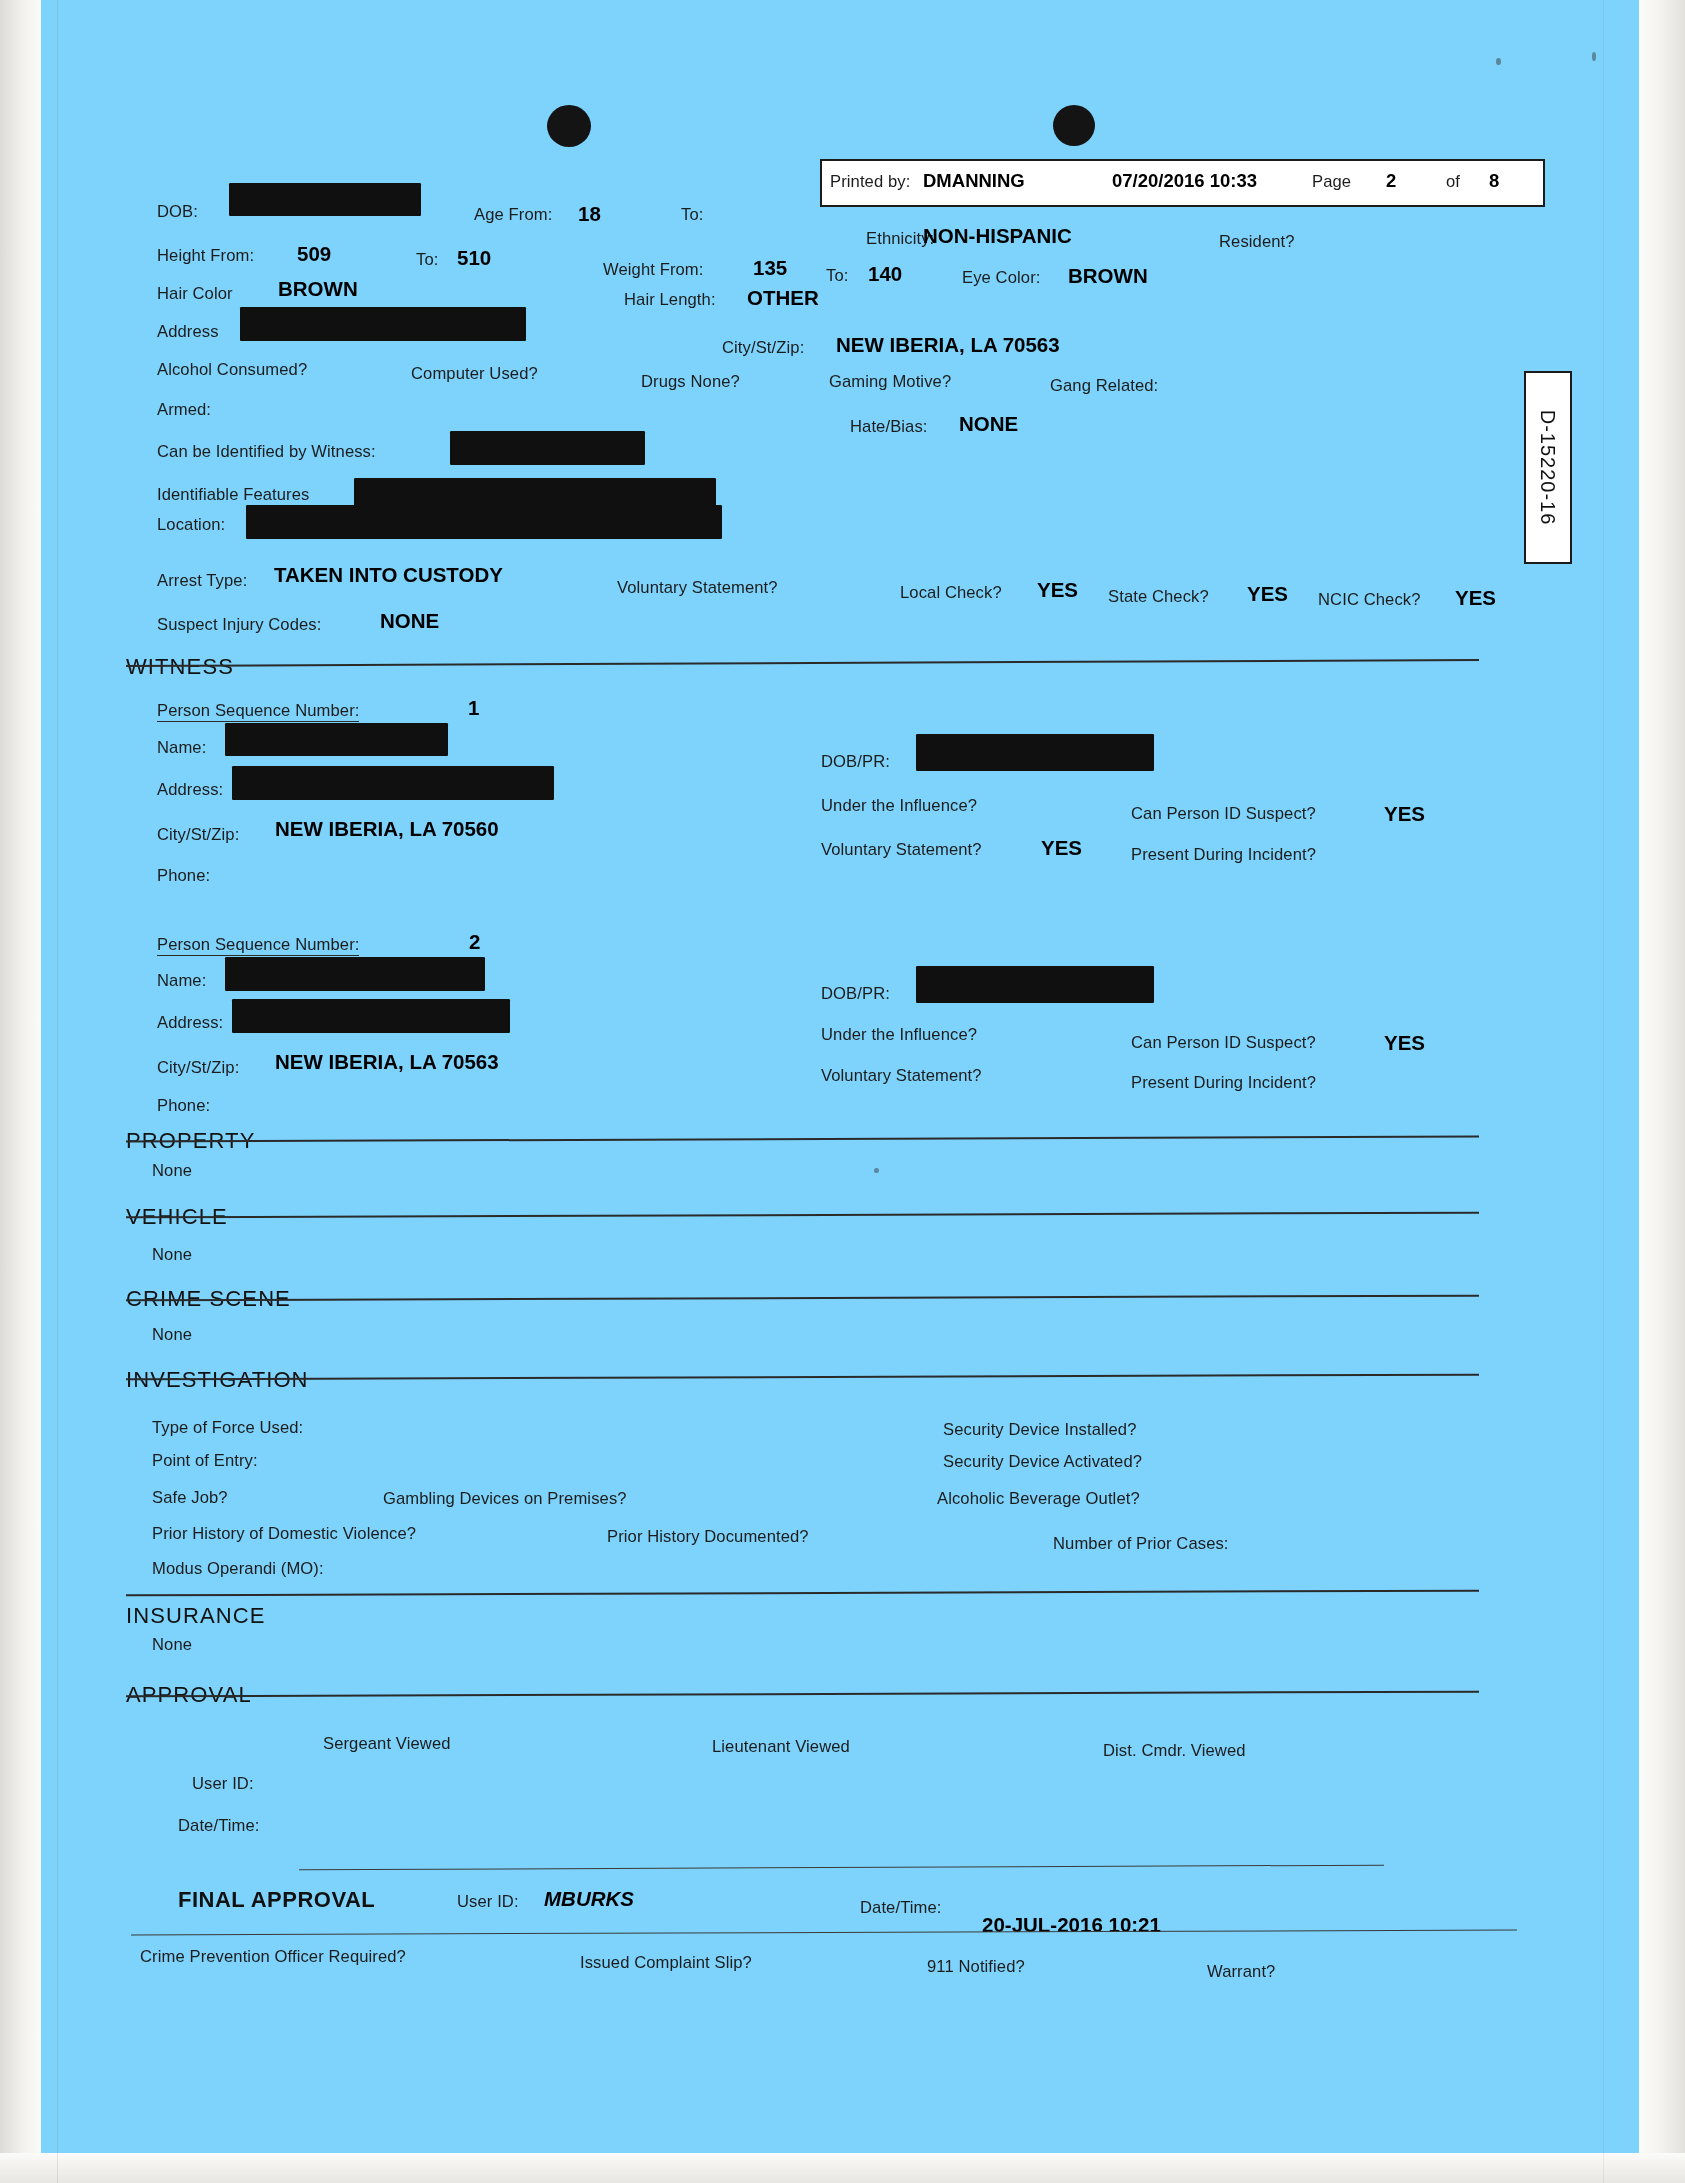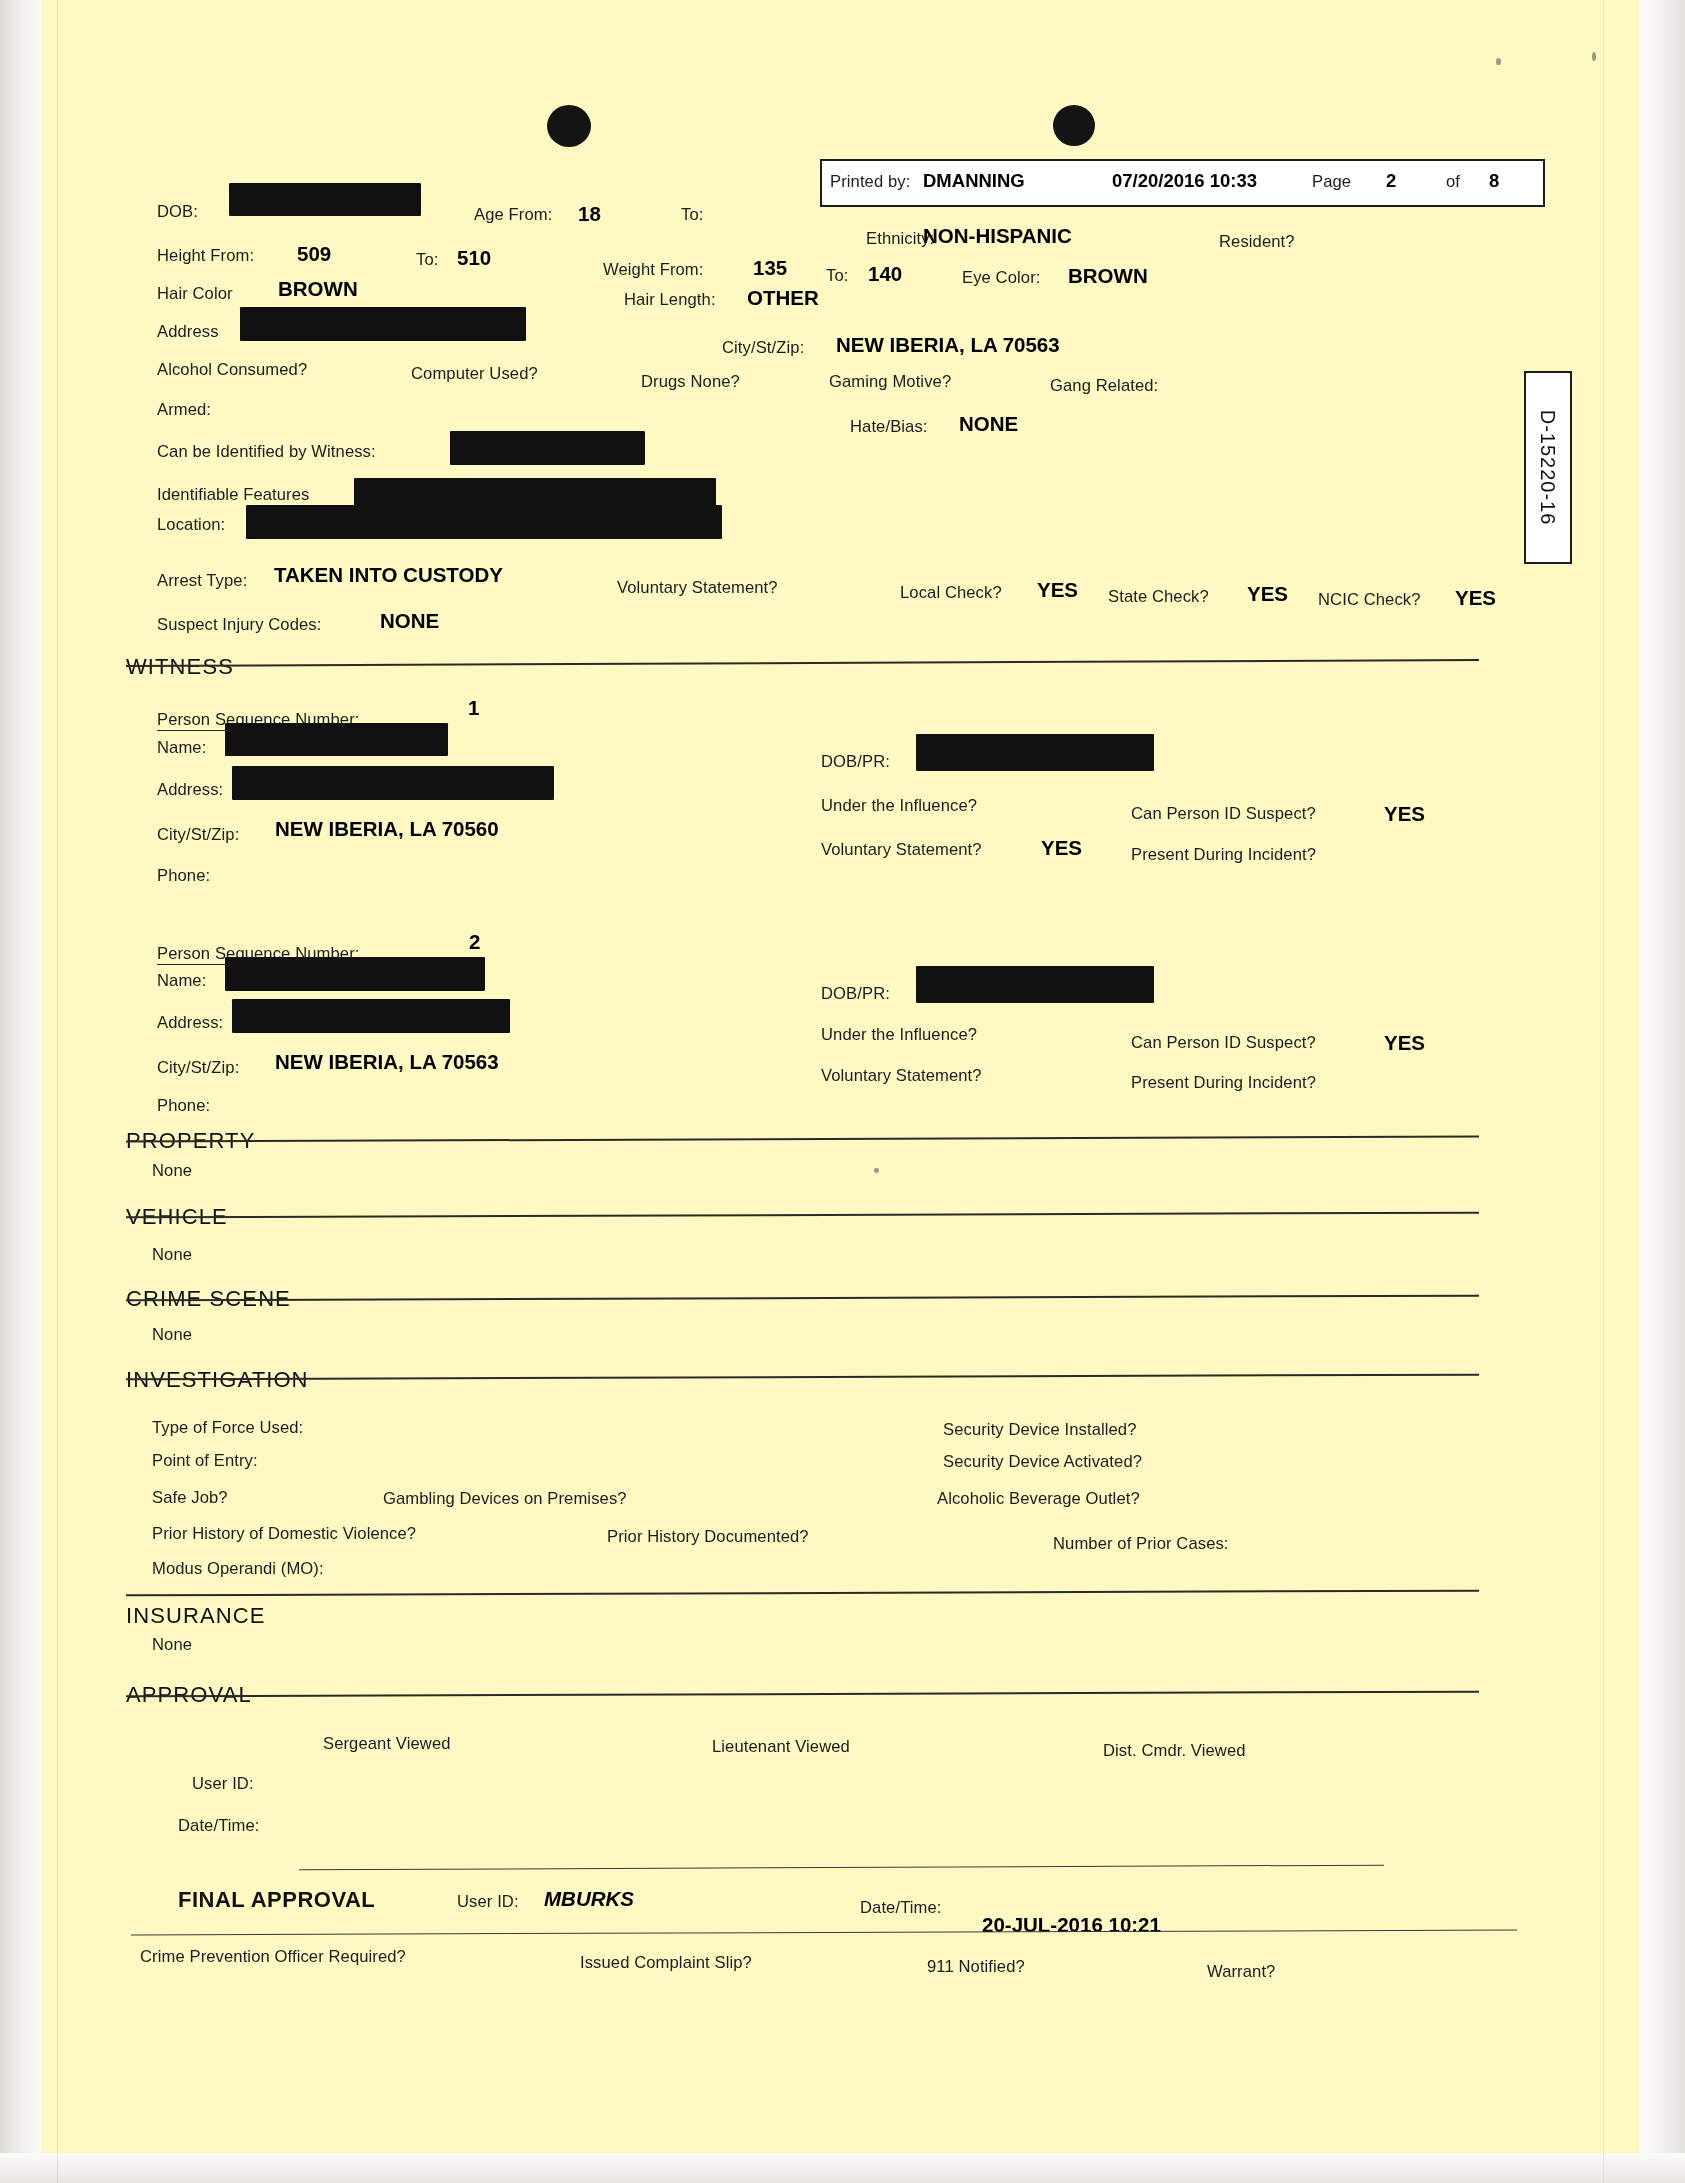--- a/index.html
+++ b/index.html
@@ -8,21 +8,21 @@
     background: #ffffff;
   }
   body {
     font-family: "Liberation Sans", sans-serif;
     color: #1a1a1a;
   }
   #page {
     position: relative;
     width: 1685px;
     height: 2183px;
-    background: #fef9c3;
+    background: #7dd3fc;
     overflow: hidden;
   }
   
   .scan-edge-left {
     position: absolute;
     left: 0; top: 0;
     width: 41px; height: 100%;
     background: linear-gradient(to right, #dddbd6 0%, #f2f1ee 55%, #fbfbf9 100%);
   }
   .scan-edge-right {
@@ -84,21 +84,20 @@
     background: #3a3a3a;
   }
   .redact {
     position: absolute;
     background: #101010;
     border-radius: 1.3px;
   }
   .underline {
     border-bottom: 1.3px solid #2b2b2b;
     padding-bottom: 0;
-    margin-top: 9px;
   }
   
   .printbar {
     position: absolute;
     border: 2px solid #1c1c1c;
     background: #ffffff;
     display: flex;
     align-items: center;
   }
   .printbar .cell { white-space: nowrap; }

